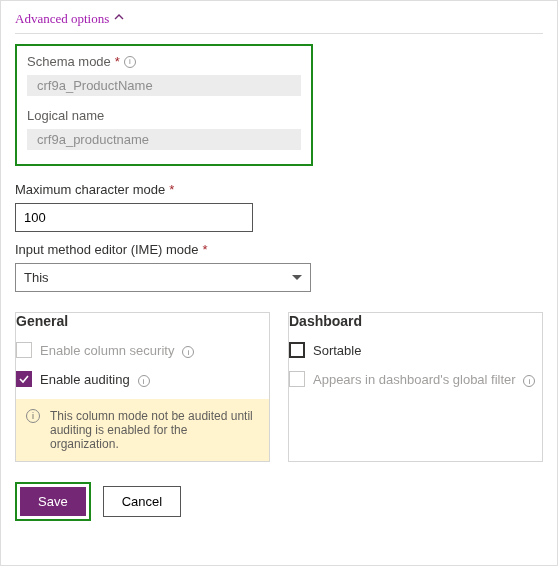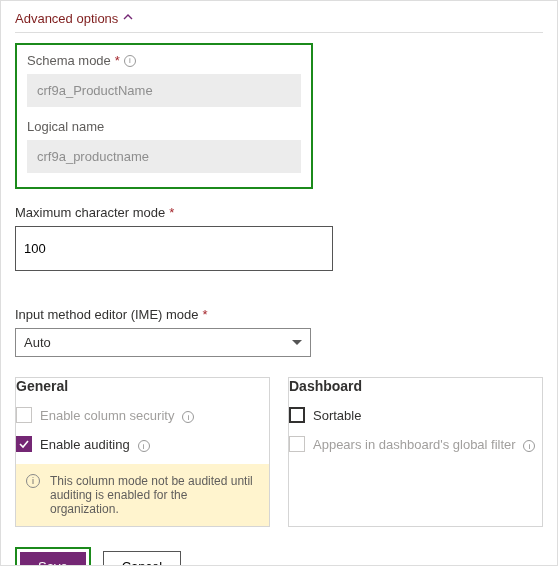--- a/index.html
+++ b/index.html
@@ -8,27 +8,28 @@
     font-size: 13px;
     color: #323130;
     background: #fff;
     width: 558px;
     height: 566px;
     border: 1px solid #ddd;
     padding: 6px 14px 14px 14px;
     position: relative;
   }
   .adv-toggle {
-    color: #7f1d1d;
+    color: #a21caf;
     border-bottom: 1px solid #ddd;
     padding: 4px 0 6px 0;
     cursor: pointer;
     display: flex;
     align-items: center;
     gap: 4px;
+    font-family: Liberation Serif, serif;
   }
   .adv-toggle .chev {
     display:inline-block;
   }
   .green-box {
     border: 2px solid #1b8a1b;
     margin-top: 10px;
     padding: 8px 10px 14px 10px;
     width: 298px;
   }
@@ -49,29 +50,29 @@
     font-size: 8px;
     display: inline-flex;
     align-items: center;
     justify-content: center;
     color: #888;
   }
   .ro-input {
     background: #ececec;
     color: #8e8e8e;
     border: none;
-    padding: 9px 10px;
+    padding: 3px 10px;
     width: 100%;
     font-size: 13px;
   }
   .gap { height: 12px; }
   .text-input {
     border: 1px solid #555;
-    padding: 14px 8px;
-    width: 318px;
+    padding: 6px 8px;
+    width: 238px;
     font-size: 13px;
   }
   .select-wrap {
     border: 1px solid #888;
     width: 296px;
     padding: 6px 8px;
     display: flex;
     justify-content: space-between;
     align-items: center;
     cursor: pointer;
@@ -189,27 +190,27 @@
 </div>
 
 <div style="margin-top:16px">
   <div class="field-label dark">
     <span>Maximum character mode</span>
     <span class="req">*</span>
   </div>
   <input class="text-input" value="100" style="">
 </div>
 
-<div style="margin-top:36px">
+<div style="margin-top:10px">
   <div class="field-label dark">
     <span>Input method editor (IME) mode</span>
     <span class="req">*</span>
   </div>
   <div class="select-wrap">
-    <span>Auto</span>
+    <span>This</span>
     <span class="chev-down"></span>
   </div>
 </div>
 
 <div class="cols">
   <div class="card">
     <h3>General</h3>
     <div class="chk-row">
       <div class="chk disabled"></div>
       <span class="gray-text">Enable column security</span>

